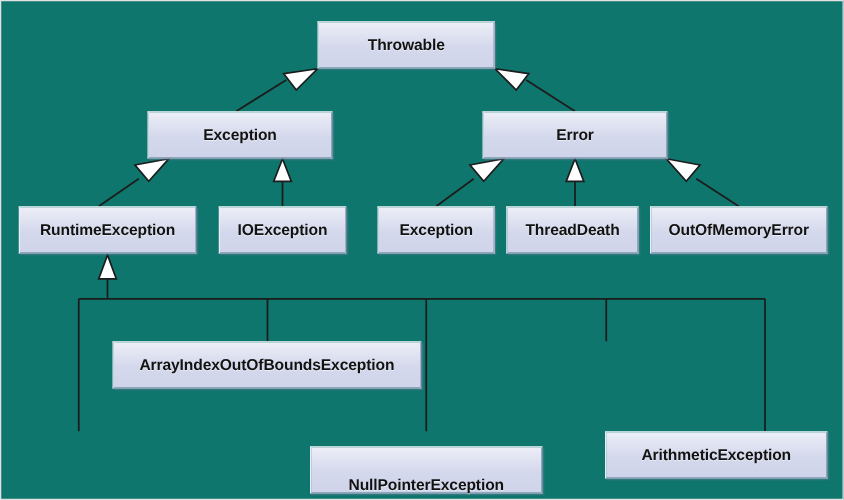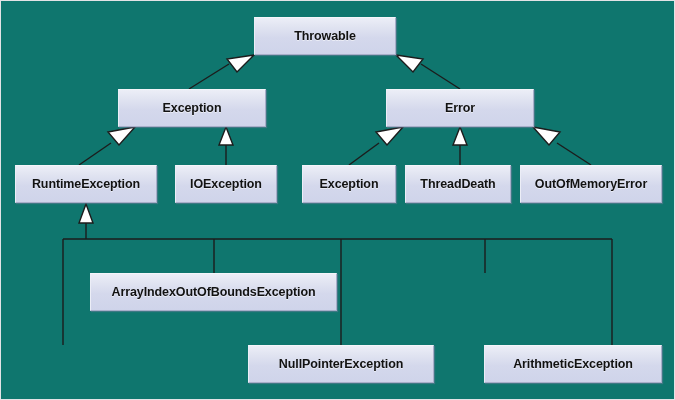--- a/index.html
+++ b/index.html
@@ -143,21 +143,21 @@
   <div class="node" style="left:89px; top:272px; width:247px; height:38px;">
     <span class="node-label">ArrayIndexOutOfBoundsException</span>
   </div>
 
   <div class="node" style="left:519px; top:164px; width:142px; height:38px;">
     <span class="node-label">OutOfMemoryError</span>
   </div>
 
 
 
-  <div class="node" style="left:247px; top:344px; width:186px; height:38px;">
+  <div class="node" style="left:247px; top:356px; width:186px; height:38px;align-items:flex-end;">
     <span class="node-label">NullPointerException</span>
   </div>
 
   <div class="node" style="left:483px; top:344px; width:178px; height:38px;">
     <span class="node-label">ArithmeticException</span>
   </div>
 
 </div>
 
 </body></html>

